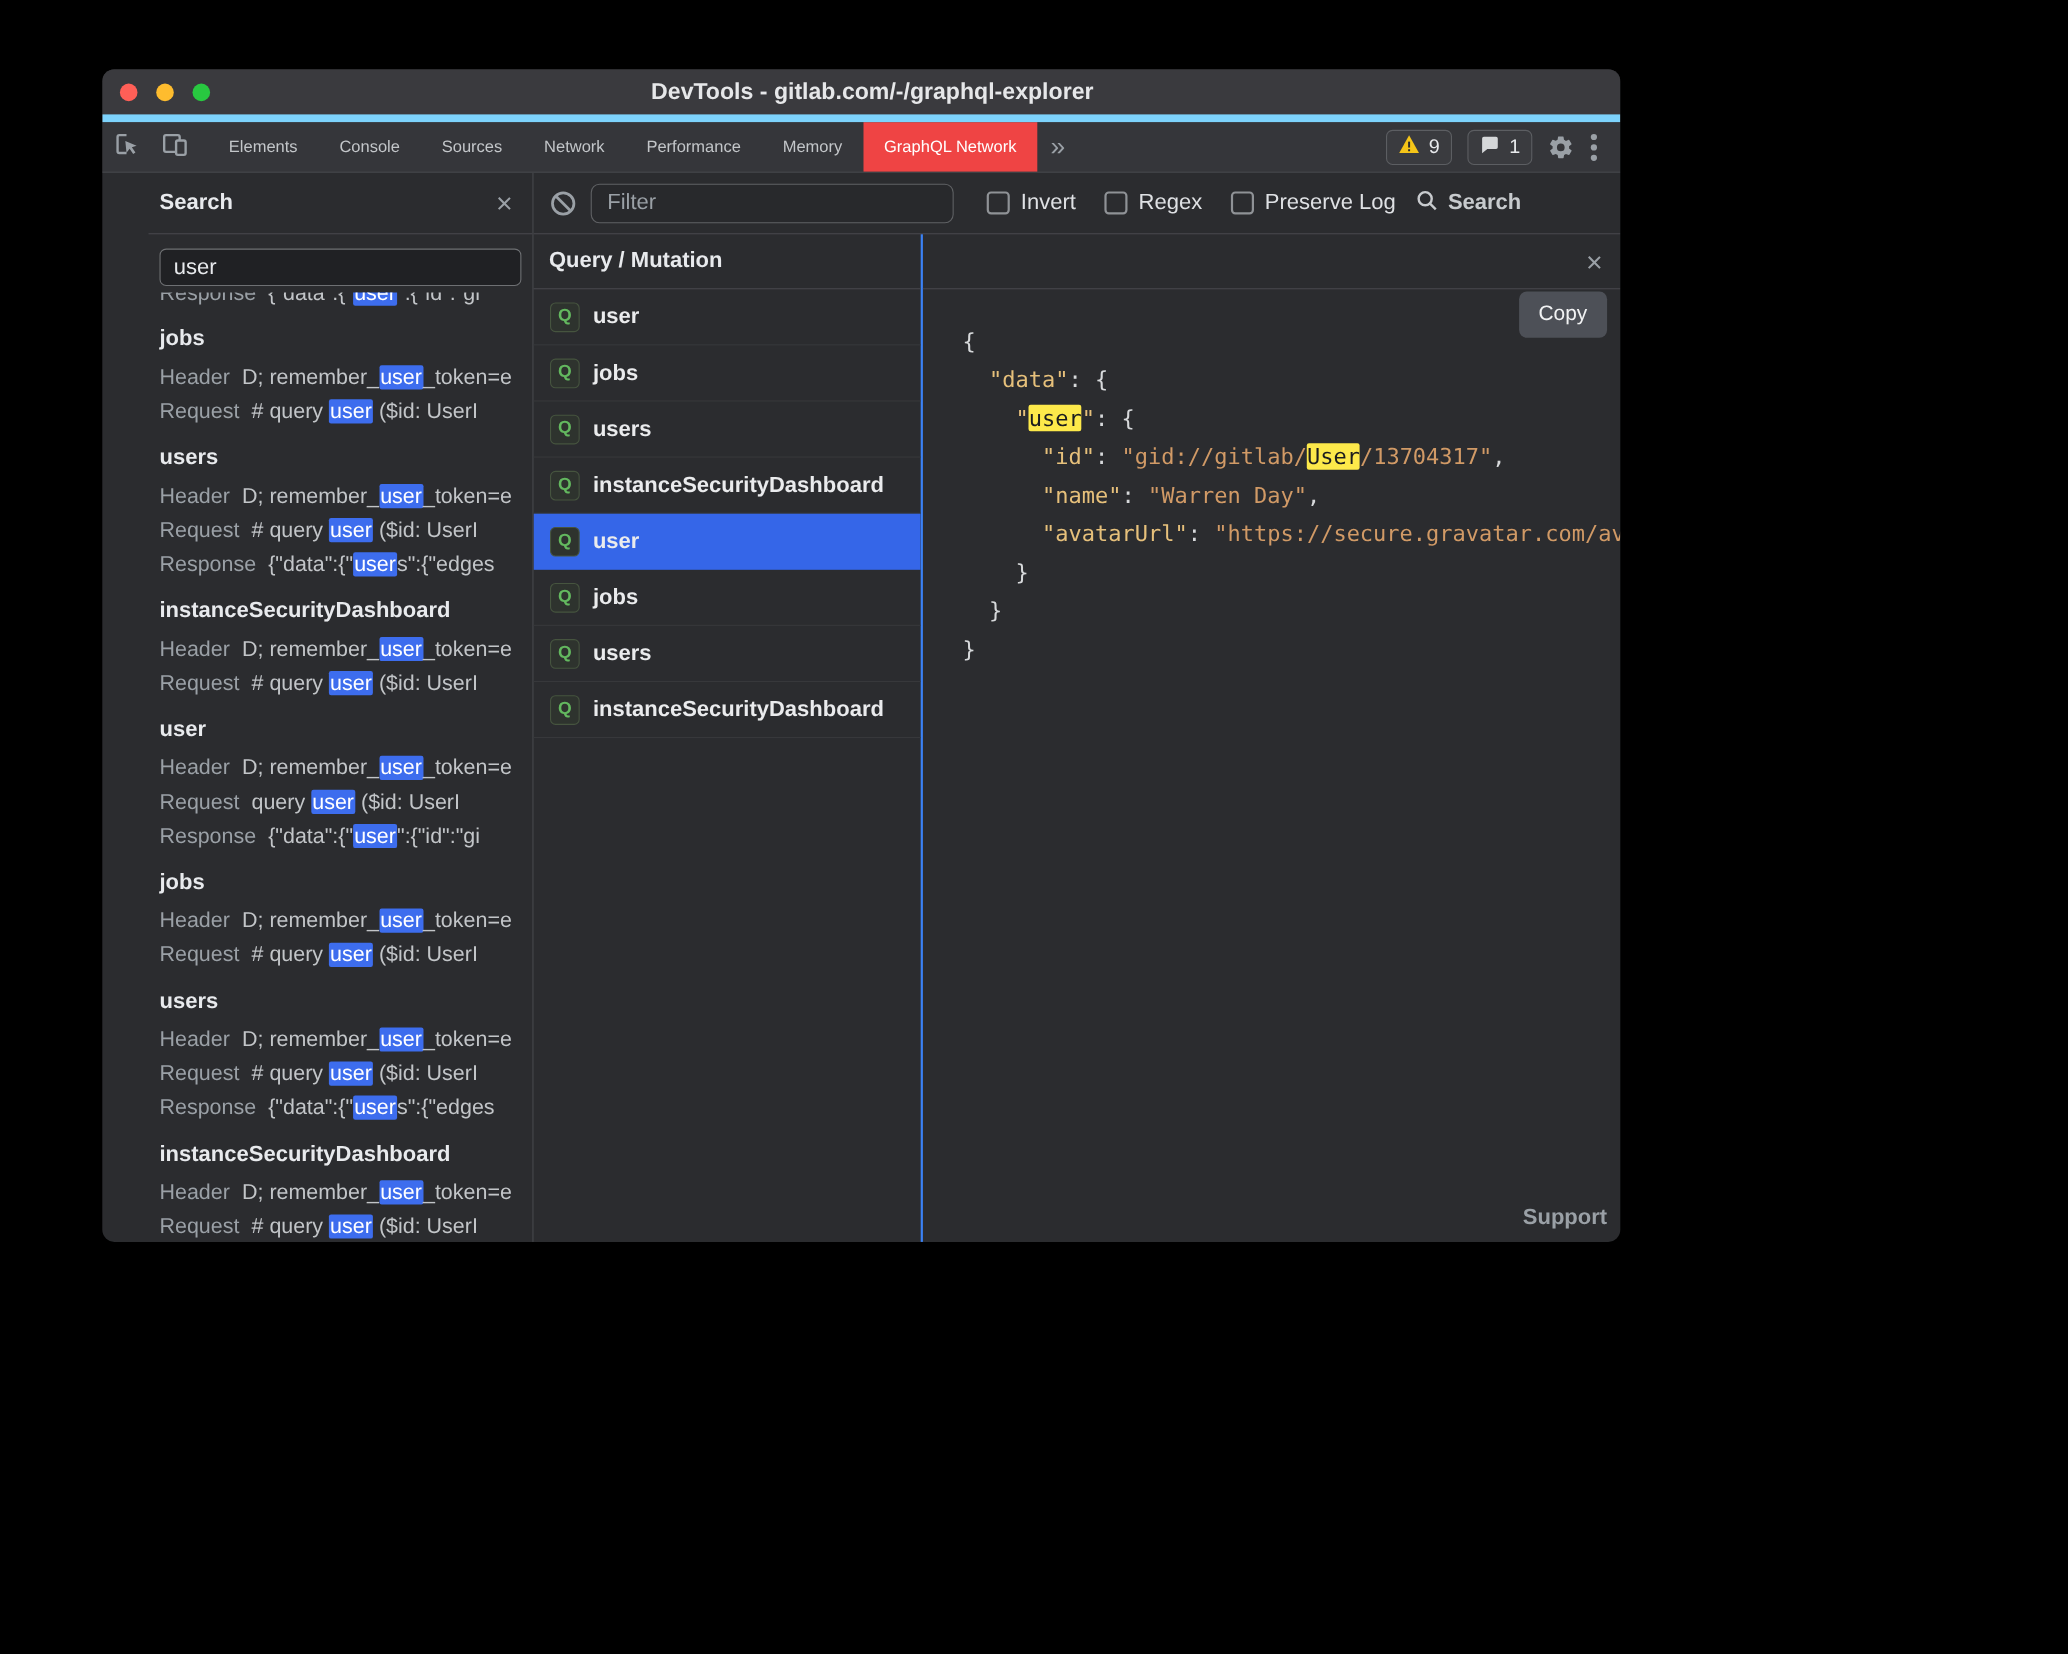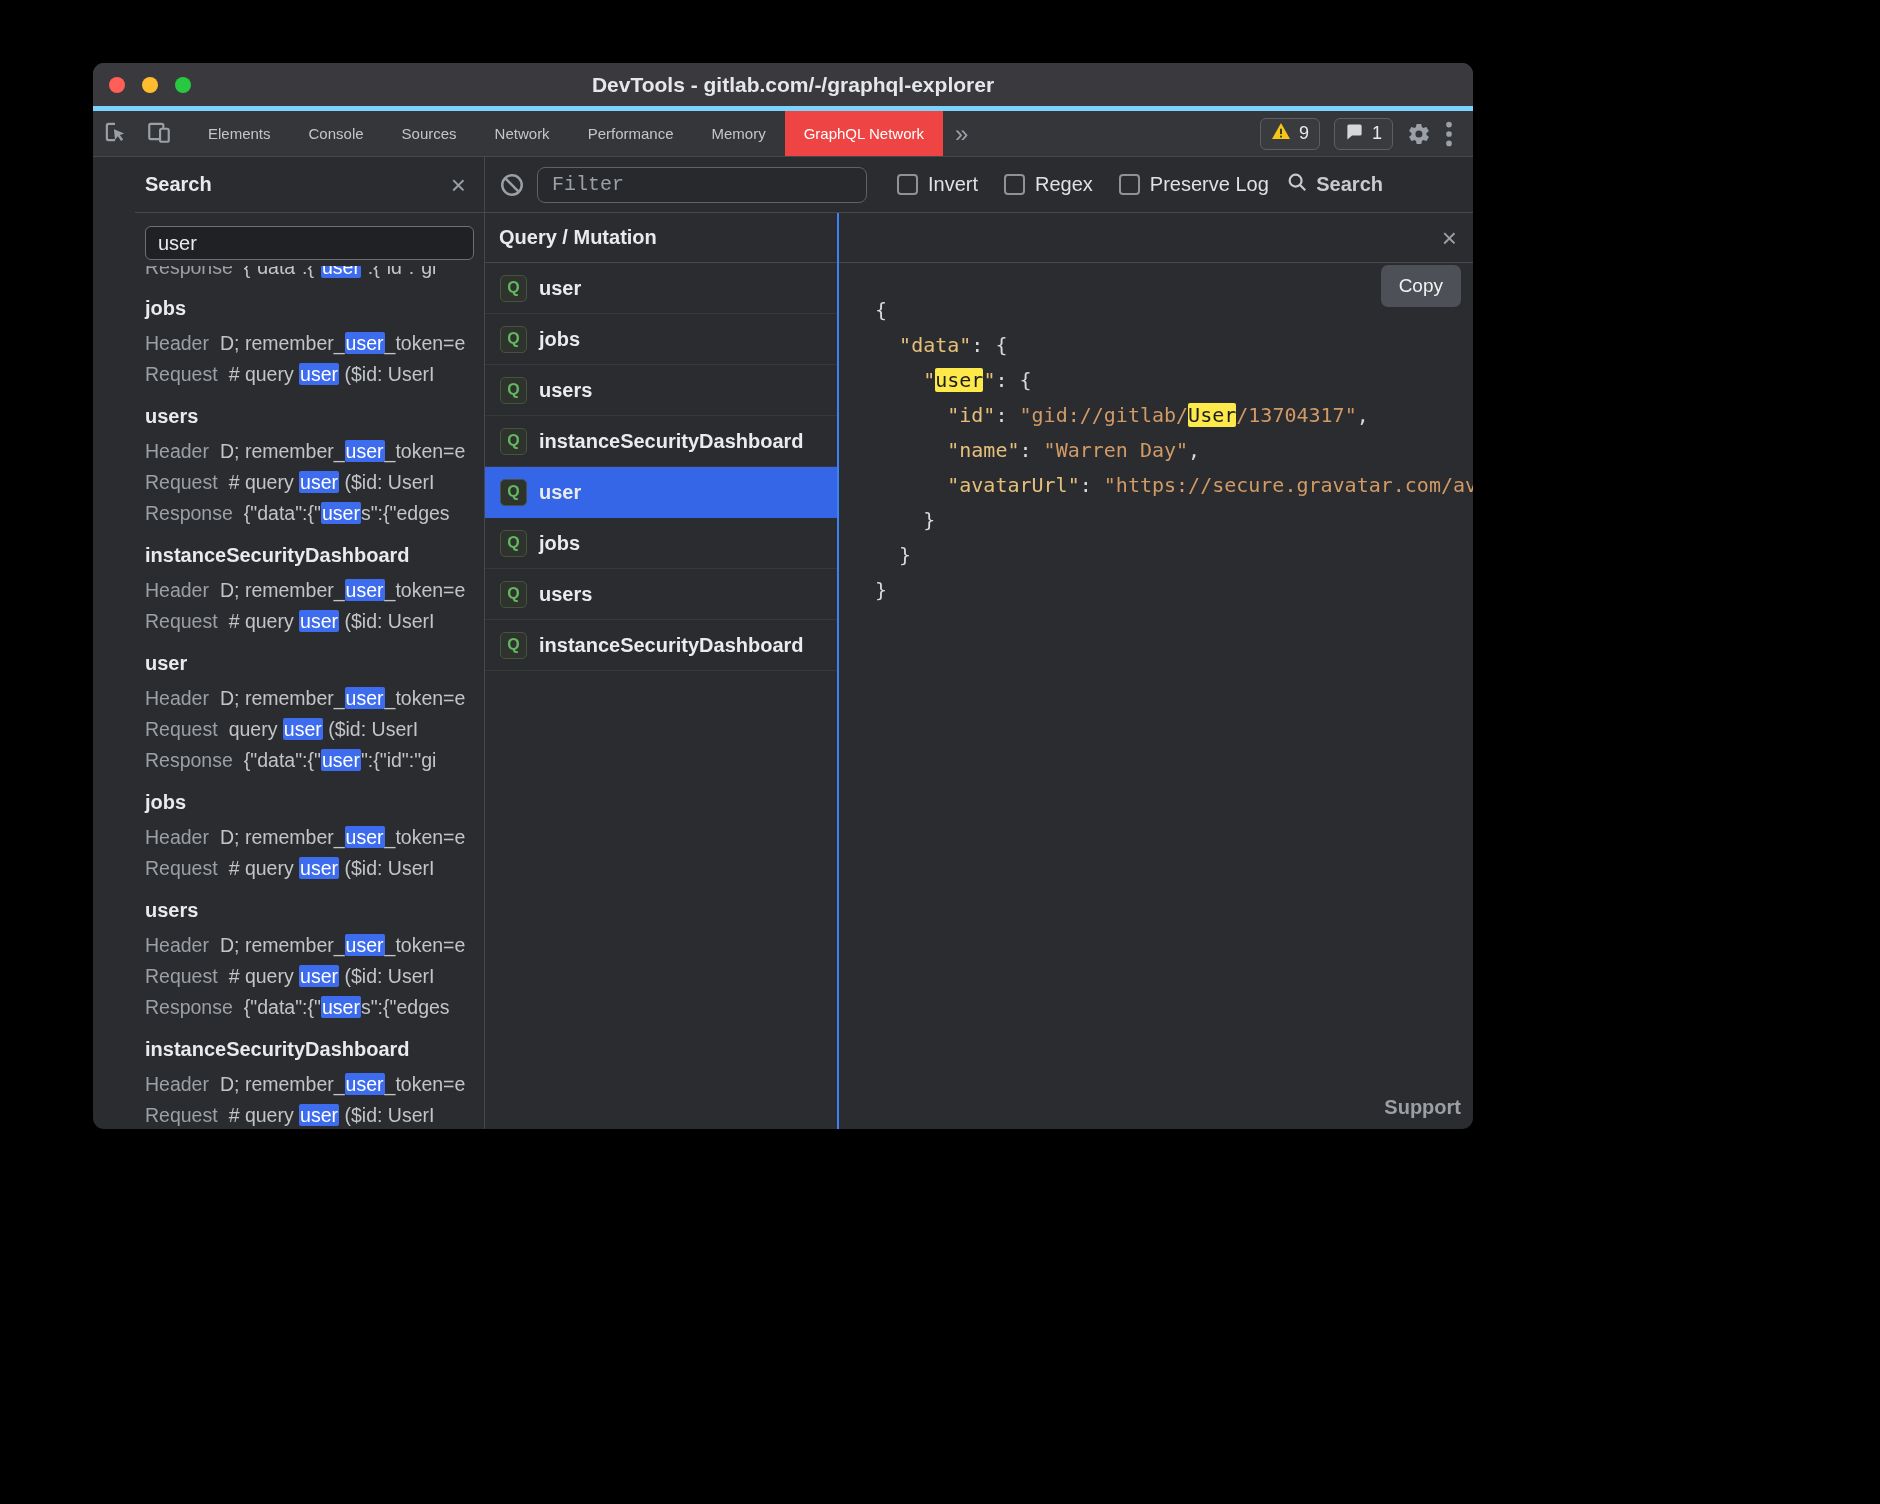--- a/index.html
+++ b/index.html
@@ -5,21 +5,21 @@
   * { margin:0; padding:0; box-sizing:border-box; }
   html,body { background:#000; }
   body { width:1880px; height:1504px; position:relative; overflow:hidden;
          font-family:"Liberation Sans", sans-serif; }
 
   .window { position:absolute; left:93px; top:63px; width:1380px; height:1066px;
             background:#2b2c2f; border-radius:11px; overflow:hidden;
             display:flex; flex-direction:column; box-shadow:0 30px 90px rgba(0,0,0,.65); }
 
   
-  .titlebar { height:48px; background:#3a3a3e; border-bottom:5px solid #7dd3fc;
+  .titlebar { height:48px; background:#3a3a3e; border-bottom:7px solid #7dd3fc;
               display:flex; align-items:center; position:relative; flex:0 0 auto;padding-left:20px; }
   .traffic { position:absolute; left:16px; top:0; height:100%; display:flex; align-items:center; gap:17px; }
   .light { width:16px; height:16px; border-radius:50%; }
   .light.red { background:#ff5f57; } .light.yellow { background:#febc2e; } .light.green { background:#28c840; }
   .win-title { flex:1; text-align:center; font-size:21px; font-weight:700; color:#e6e7e9; }
 
   
   .toolbar { height:46px; background:#35363a; border-bottom:1px solid #47484c;
              display:flex; align-items:stretch; flex:0 0 auto; }
   .tb-iconbtn { width:44px; display:flex; align-items:center; justify-content:center; }
@@ -51,21 +51,21 @@
   .group { margin-top:12px; }
   .group-title { font-size:20px; font-weight:700; color:#e8eaed; line-height:28px; margin-bottom:6px; }
   .result-row { font-size:19.5px; line-height:31px; white-space:nowrap; overflow:hidden; color:#c2c5c8; }
   .result-row .lbl { color:#9aa0a6; margin-right:11px; }
   .hl { background:#3d6dee; color:#ffffff; border-radius:2px; padding:0 1px; }
 
   
   .filter-row { height:56px; flex:0 0 auto; border-bottom:1px solid #47484c;
                 display:flex; align-items:center; padding-left:14px; gap:12px; }
   .filter-input { width:330px; height:36px; background:#28292c; border:1px solid #5f6164; border-radius:8px;
-                  color:#e8eaed; font-size:20px; padding:0 14px; font-family:Liberation Mono, monospace; outline:none; }
+                  color:#e8eaed; font-size:20px; padding:0 14px; font-family:Liberation Sans, sans-serif; outline:none; }
   .filter-input::placeholder { color:#9aa0a6; }
   .filter-opts { display:flex; align-items:center; gap:26px; margin-left:18px; }
   .chk { display:flex; align-items:center; gap:10px; }
   .chk-box { width:21px; height:21px; border:2px solid #8f9296; border-radius:4px; background:transparent; }
   .chk-label { font-size:20px; color:#dfe1e4; }
   .search-ctl { margin-left:auto; margin-right:90px; display:flex; align-items:center; gap:8px;
                 color:#c8cbce; font-size:20px; font-weight:600; }
 
   
   .lower { flex:1; display:flex; min-height:0; }

